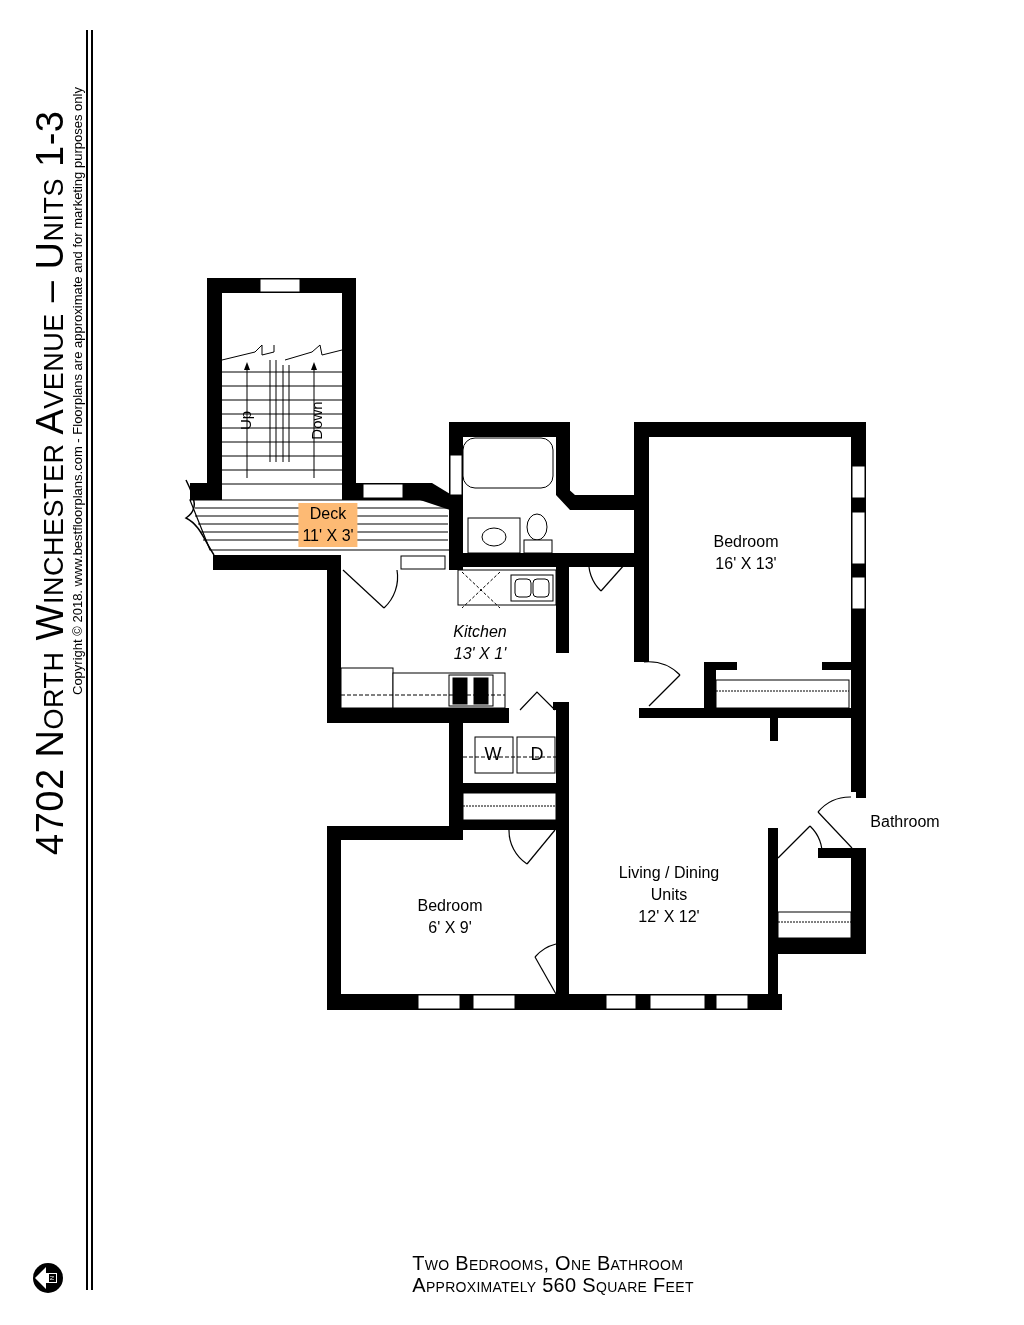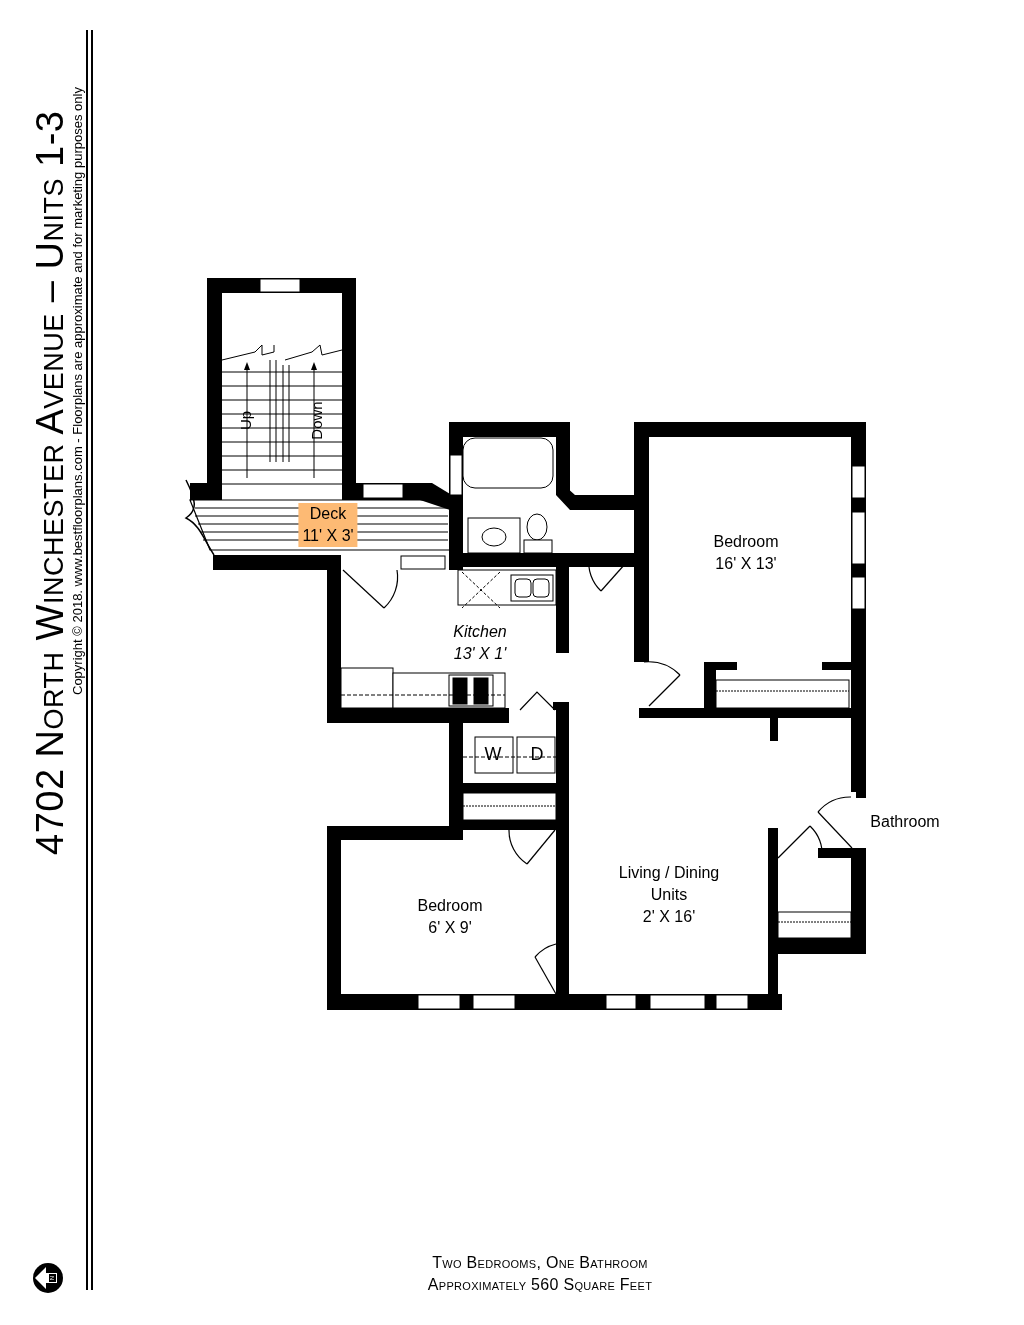--- a/index.html
+++ b/index.html
@@ -5,21 +5,21 @@
   html,body{margin:0;padding:0;background:#fff;}
   body{width:1024px;height:1325px;position:relative;overflow:hidden;font-family:"Liberation Sans",sans-serif;color:#000;}
   .side-title{position:absolute;left:30px;top:855px;transform-origin:0 0;transform:rotate(-90deg);white-space:nowrap;}
   .title-main{font-size:38px;line-height:40px;letter-spacing:0.5px;font-variant:small-caps;}
   .title-copy{font-size:13px;line-height:15px;margin-left:160px;}
   .vline{position:absolute;left:86px;top:30px;width:2px;height:1260px;background:#000;}
   .vline2{position:absolute;left:91px;top:30px;width:2px;height:1260px;background:#000;}
   .north{position:absolute;left:32px;top:1262px;width:32px;height:32px;}
   .plan{position:absolute;left:0;top:0;width:1024px;height:1325px;}
   .room-label{position:absolute;text-align:center;font-size:16px;line-height:22px;white-space:nowrap;transform:translateX(-50%);}
-  .footer{position:absolute;left:540px;top:1252px;transform:translateX(-50%);text-align:center;font-size:16px;line-height:22px;font-variant:small-caps;letter-spacing:0.3px;white-space:nowrap;}
+  .footer{position:absolute;left:553px;top:1252px;transform:translateX(-50%);font-size:20px;line-height:22px;font-variant:small-caps;letter-spacing:0.3px;white-space:nowrap;}
   .stair-text{position:absolute;font-size:15px;transform:rotate(-90deg);transform-origin:center;}
 </style>
 </head>
 <body>
 
 <div class="side-title">
   <div class="title-main">4702 North Winchester Avenue – Units 1-3</div>
   <div class="title-copy">Copyright © 2018. www.bestfloorplans.com - Floorplans are approximate and for marketing purposes only</div>
 </div>
 <div class="vline"></div>
@@ -189,21 +189,21 @@
   <div>Kitchen</div>
   <div>13' X 1'</div>
 </div>
 <div class="room-label" style="left:746px;top:531px;">
   <div>Bedroom</div>
   <div>16' X 13'</div>
 </div>
 <div class="room-label" style="left:669px;top:823px;margin-top:39px;">
   <div>Living / Dining</div>
   <div>Units</div>
-  <div>2' X 16'</div>
+  <div>12' X 12'</div>
 </div>
 <div class="room-label" style="left:450px;top:895px;">
   <div>Bedroom</div>
   <div>6' X 9'</div>
 </div>
 <div class="room-label" style="left:905px;top:811px;">Bathroom</div>
 
 <div class="footer">
   <div>Two Bedrooms, One Bathroom</div>
   <div>Approximately 560 Square Feet</div>

